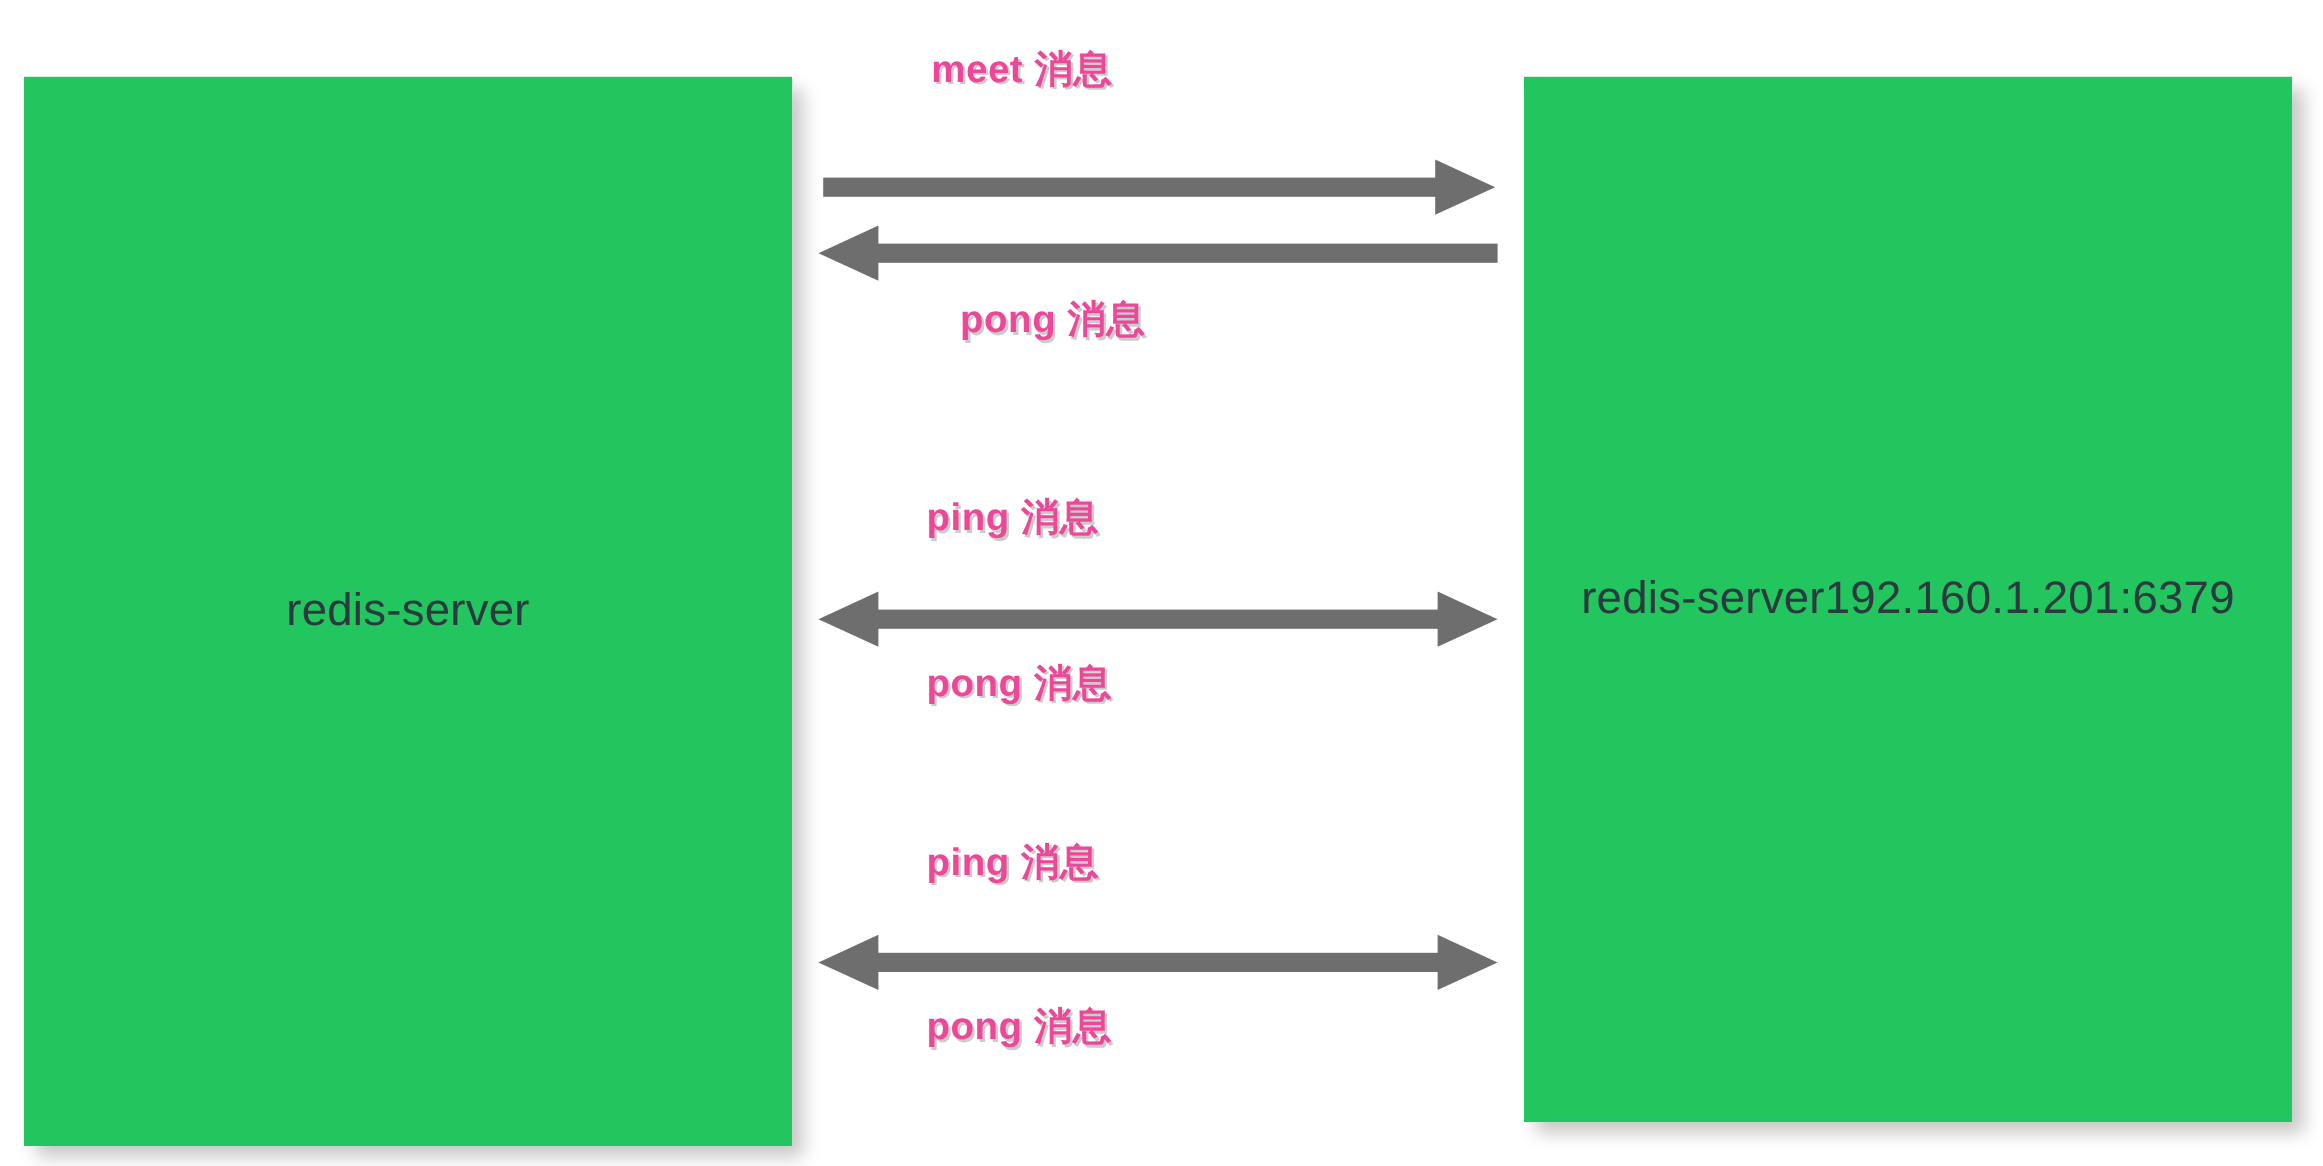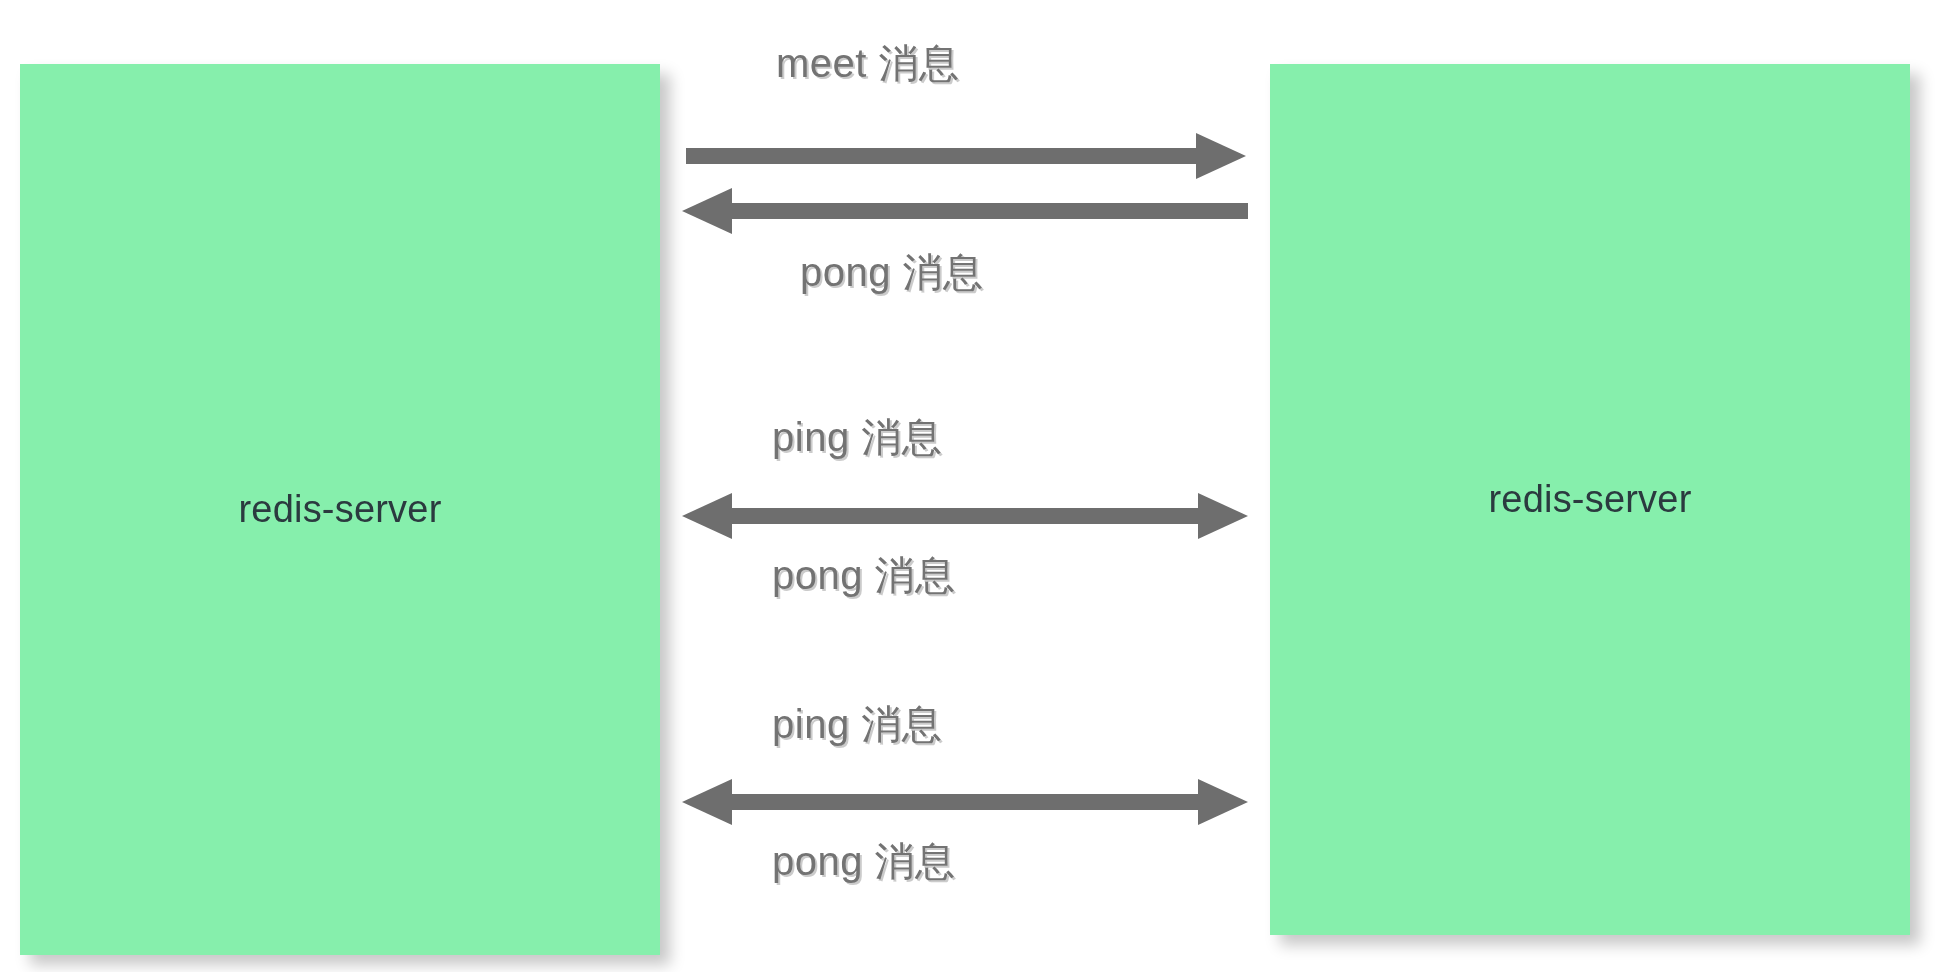--- a/index.html
+++ b/index.html
@@ -15,21 +15,21 @@
     position: relative;
     width: 1936px;
     height: 972px;
     background: #ffffff;
     overflow: hidden;
   }
 
   
   .node-box {
     position: absolute;
-    background: #86efac;
+    background: #22c55e;
     display: flex;
     flex-direction: row;
     align-items: center;
     justify-content: center;
     box-shadow: 10px 10px 14px rgba(0,0,0,0.22);
     box-sizing: border-box;
   }
   .node-box .node-line {
     color: #2b3a3f;
     font-size: 38px;
@@ -37,23 +37,23 @@
     letter-spacing: 0.2px;
     white-space: nowrap;
     text-align: center;
   }
   #node-left  { left: 20px;   top: 64px; width: 640px; height: 891px; }
   #node-right { left: 1270px; top: 64px; width: 640px; height: 871px; }
 
   
   .msg-label {
     position: absolute;
-    font-size: 40px;
-    font-weight: normal;
-    color: #737373;
+    font-size: 32px;
+    font-weight: bold;
+    color: #ec4899;
     white-space: nowrap;
     text-shadow: 2px 2px 0 rgba(140,140,140,0.45);
     letter-spacing: 0.5px;
   }
 
   
   .arrow {
     position: absolute;
     overflow: visible;
   }
@@ -63,20 +63,21 @@
 <body>
 
 <div id="canvas">
 
   <div class="node-box" id="node-left">
     <div class="node-line">redis-server</div>
   </div>
 
   <div class="node-box" id="node-right">
     <div class="node-line">redis-server</div>
+    <div class="node-line">192.160.1.201:6379</div>
   </div>
 
   <div class="msg-label" style="left: 776px; top: 36px;">meet 消息</div>
 
   <div class="arrow" style="left: 686px; top: 133px;">
     <svg width="560" height="46" viewBox="0 0 560 46">
 
       <rect x="0" y="15" width="512" height="16" fill="#6e6e6e"></rect>
 
       <polygon points="510,0 560,23 510,46" fill="#6e6e6e"></polygon>

